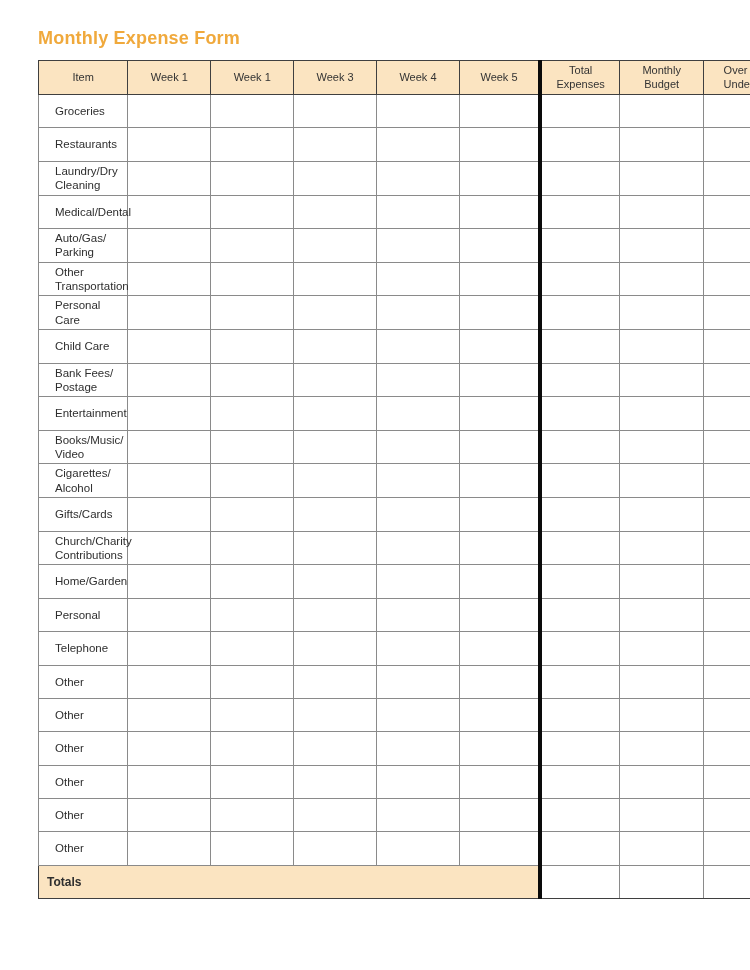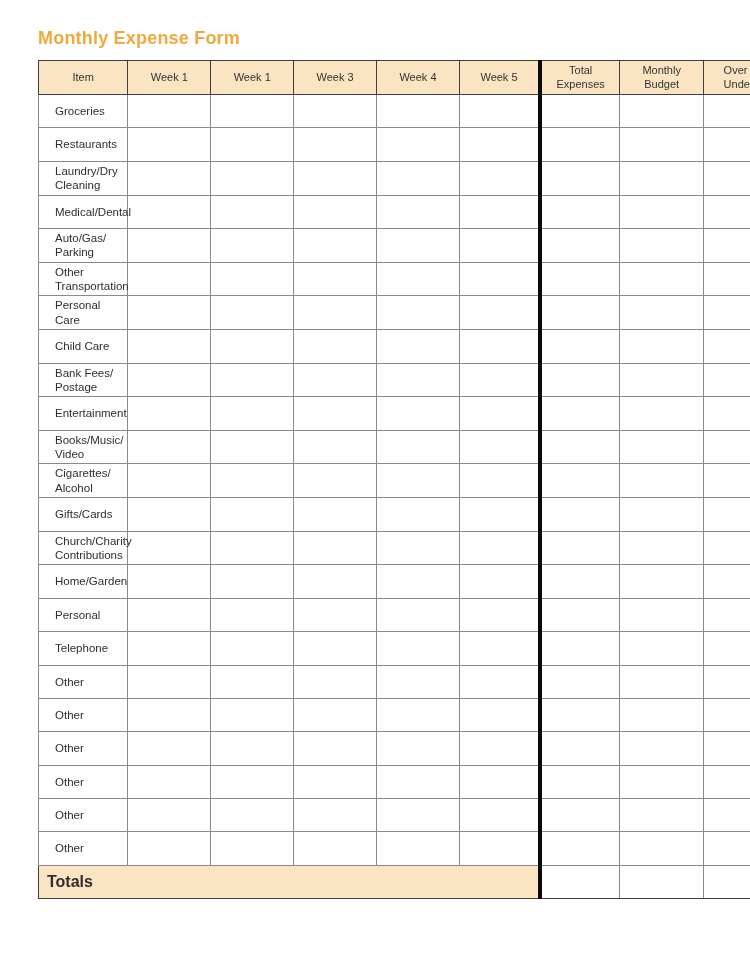--- a/index.html
+++ b/index.html
@@ -58,21 +58,21 @@
     white-space:pre-line;
     color:#2e2e2e;
   }
   tr.body-row td{border-top:1px solid #777777;}
   td.label{padding-left:16px;}
   
   .divider-right{border-right:4px solid var(--divider) !important;}
   tr.totals-row td.totals-merged{
     background:var(--header-bg);
     font-weight:bold;
-    font-size:16px;
+    font-size:12px;
     height:33px;
     border:1px solid var(--frame);
     border-top:1.5px solid var(--frame);
   }
   tr.totals-row td.totals-empty{
     border:1px solid var(--grid);
     border-top:1px solid #555555;
     border-bottom:1.5px solid var(--frame);
   }
 </style>

